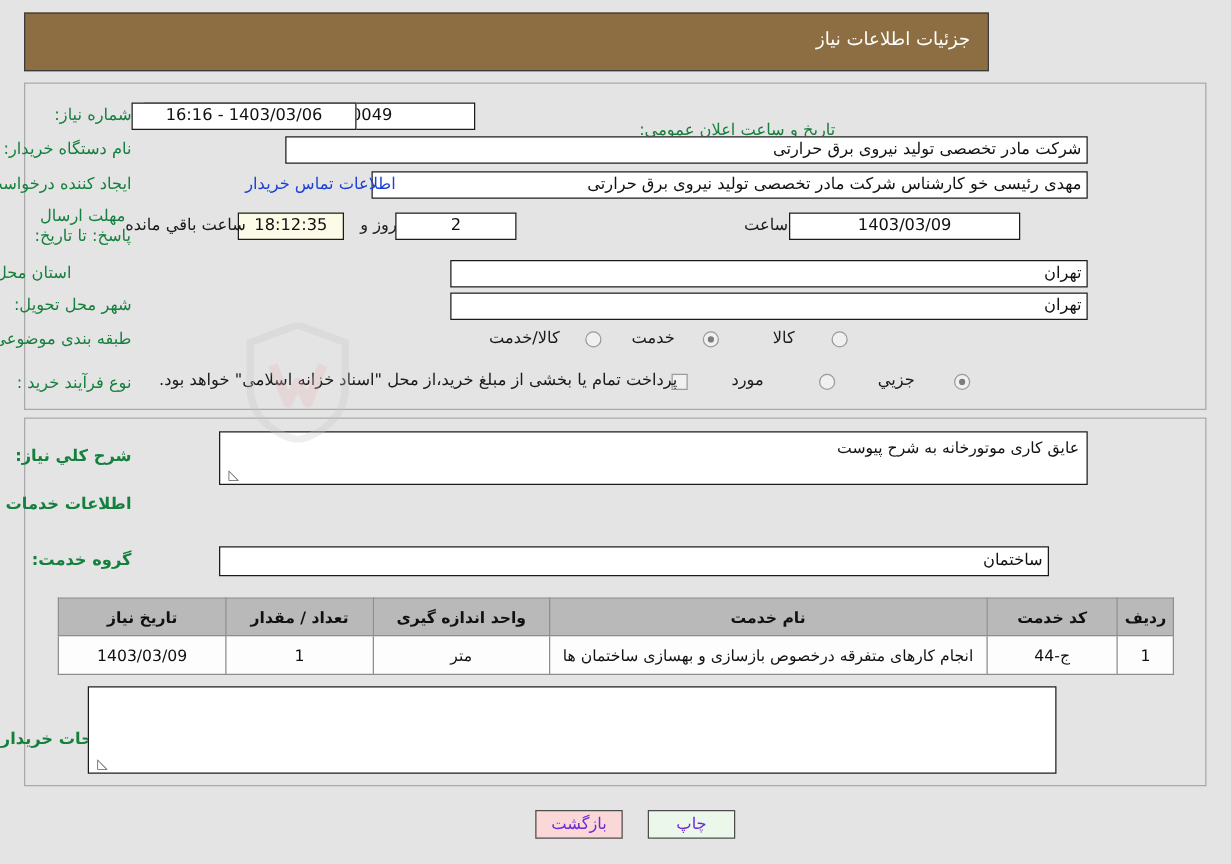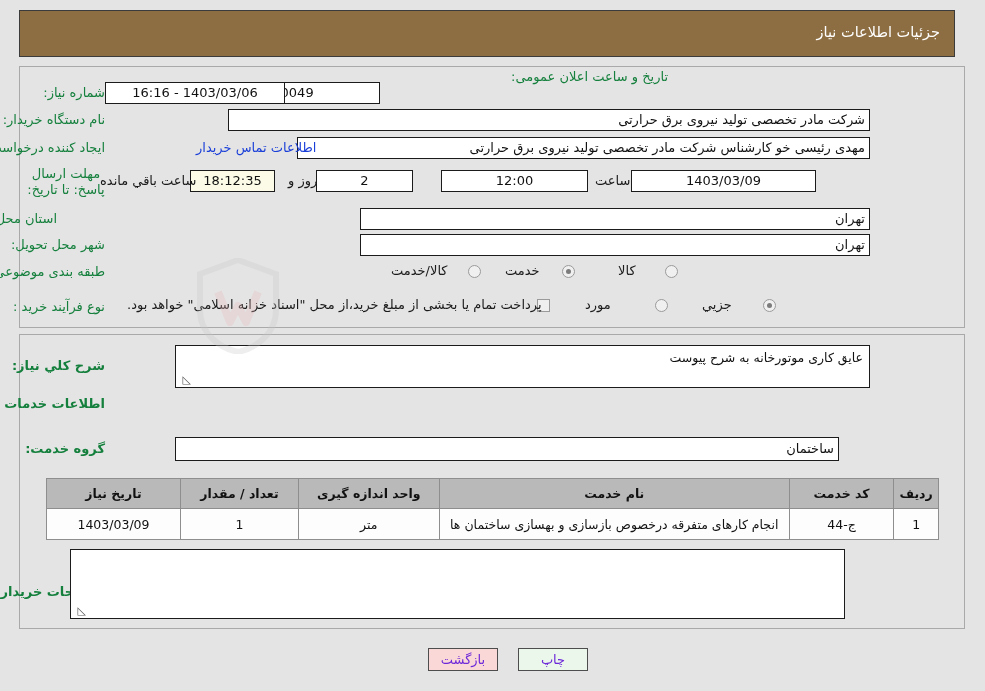--- a/index.html
+++ b/index.html
@@ -39,21 +39,21 @@
   .wm-shield {
     position: absolute;
     left: 196px; top: 8px;
     width: 84px; height: 96px;
   }
 
   
   .header-bar {
     position: absolute;
     left: 19px; top: 10px;
-    width: 936px;
+    width: 772px;
     height: 47px;
     background: #8d6e42;
     border: 1px solid #3b3b3b;
     box-sizing: border-box;
     z-index: 5;
   }
   .header-title {
     position: absolute;
     right: 14px; top: 13px;
     color: #ffffff;
@@ -204,35 +204,34 @@
 <div id="page">
 
   <div class="header-bar">
     <div class="header-title">جزئیات اطلاعات نیاز</div>
   </div>
 
   <div class="panel" id="panel-top"></div>
 
   <div class="lbl" style="right:880px; top:85px;">شماره نیاز:</div>
   <div class="fld" style="right:605px; top:82px; width:265px;">1103005011000049</div>
-  <div class="lbl" style="right:317px; top:69px;">تاریخ و ساعت اعلان عمومی:</div>
+  <div class="lbl" style="right:317px; top:97px;">تاریخ و ساعت اعلان عمومی:</div>
 
   <div class="fld" style="left:105px; top:82px; width:180px;">1403/03/06 - 16:16</div>
 
   <div class="lbl" style="right:880px; top:112px;">نام دستگاه خریدار:</div>
   <div class="fld rt" style="left:228px; top:109px; width:642px;">شرکت مادر تخصصی تولید نیروی برق حرارتی</div>
 
   <div class="lbl" style="right:880px; top:140px;">ایجاد کننده درخواست:</div>
   <div class="fld rt" style="left:297px; top:137px; width:573px;">مهدی رئیسی خو کارشناس شرکت مادر تخصصی تولید نیروی برق حرارتی</div>
   <div class="link" style="left:196px; top:140px;">اطلاعات تماس خریدار</div>
 
   <div class="lbl" style="right:880px; top:166px; width:78px; line-height:16px; white-space:normal;">مهلت ارسال پاسخ: تا تاریخ:</div>
   <div class="fld" style="left:631px; top:170px; width:185px;">1403/03/09</div>
   <div class="plain" style="left:595px; top:173px;">ساعت</div>
-  <div class="fld" style="left:441px; top:170px; width:147px;">12:00</div>
   <div class="fld" style="left:316px; top:170px; width:97px;">2</div>
   <div class="plain" style="left:288px; top:173px;">روز و</div>
   <div class="fld hl" style="left:190px; top:170px; width:85px;">18:12:35</div>
   <div class="plain" style="left:100px; top:173px;">ساعت باقي مانده</div>
 
   <div class="lbl" style="right:928px; top:211px;">استان محل تحویل:</div>
   <div class="fld rt" style="left:360px; top:208px; width:510px;">تهران</div>
 
   <div class="lbl" style="right:880px; top:237px;">شهر محل تحویل:</div>
   <div class="fld rt" style="left:360px; top:234px; width:510px;">تهران</div>

